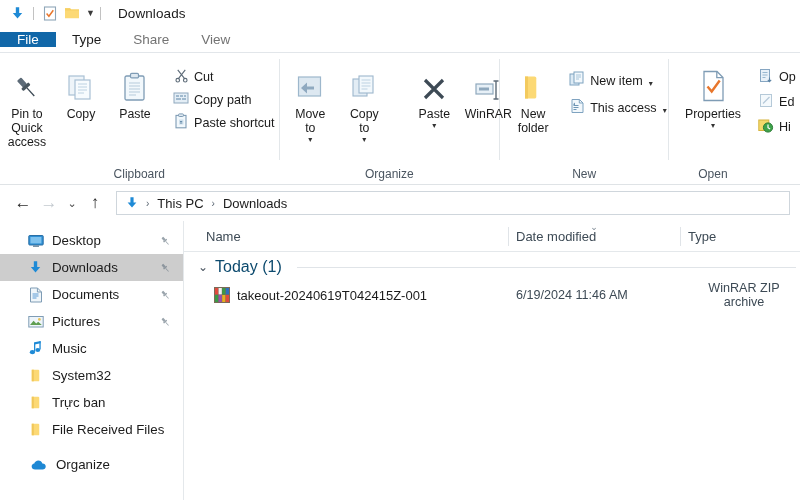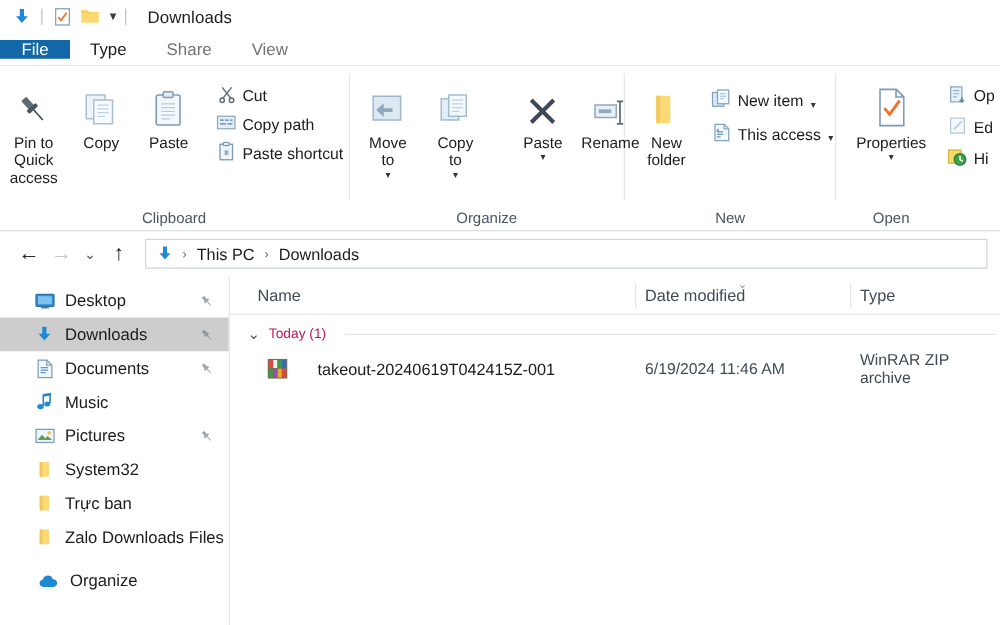--- a/index.html
+++ b/index.html
@@ -116,25 +116,25 @@
   }
   .col {
     font-size:13px; color:#3d4a55; height:31px; display:flex; align-items:center;
     position:relative; padding-left:8px;
   }
   .col .cdiv { position:absolute; left:0; top:6px; bottom:6px; width:1px; background:#e0e4e8; }
   .sortmark { position:absolute; top:1px; left:50%; transform:translateX(-50%); font-size:9px; color:#7d8893; }
 
   .grouphdr { height:30px; display:flex; align-items:center; padding-left:14px; gap:7px; }
   .grouphdr .gchev { font-size:12px; color:#4a5560; }
-  .grouphdr .gtext { font-size:11px; color:#be185d; }
+  .grouphdr .gtext { font-size:16px; color:#0c4a6e; }
   .grouphdr .gline { flex:1; height:1px; background:#e0e4e8; margin-left:8px; margin-right:4px; }
 
   .filerow { height:26px; display:flex; align-items:center; padding-left:14px; }
-  .filerow .fname { display:flex; align-items:center; gap:24px; font-size:13px; color:#1b1b1b; }
+  .filerow .fname { display:flex; align-items:center; gap:7px; font-size:13px; color:#1b1b1b; }
   .filerow .fcell { font-size:12.6px; color:#3d4a55; }
 
   .winrar-ico { width:16px; height:16px; display:block; }
   svg { display:block; }
 </style>
 </head>
 <body>
 
 <div class="window">
 
@@ -292,21 +292,21 @@
           <div class="caret">▾</div>
         </div>
         <div class="bigbtn">
           <div class="bi">
             <svg width="30" height="26" viewBox="0 0 30 26">
                 <rect x="3" y="7" width="17" height="10" fill="#e7f0f7" stroke="#8fa8bd" stroke-width="1.2"></rect>
                 <rect x="6" y="10.5" width="10" height="3" fill="#8fa8bd"></rect>
                 <path d="M23 4v18M20.5 4h5M20.5 22h5" stroke="#5d6b78" stroke-width="1.4" fill="none"></path>
               </svg>
           </div>
-          <div class="bl">Rename</div>
+          <div class="bl">WinRAR</div>
         </div>
       </div>
       <div class="group-label">Organize</div>
     </div>
 
     <div class="group-divider"></div>
 
     <div class="group" style="width:168px;">
       <div class="group-body" style="padding-left:6px;">
         <div class="bigbtn">
@@ -478,53 +478,53 @@
                 <rect x="4.7" y="0.8" width="2.6" height="4" rx="0.5"></rect>
                 <rect x="3.6" y="4.6" width="4.8" height="1.7" rx="0.5"></rect>
                 <rect x="5.6" y="6.2" width="0.8" height="4.8"></rect>
               </g>
             </svg>
         </span>
       </div>
 
       <div class="navitem child">
         <span class="ni">
-          <svg width="14" height="15" viewBox="0 0 14 15">
-              <path d="M5.6 1.2l6-1.1v2.2l-6 1.1z" fill="#1e8ad6"></path>
-              <rect x="5" y="1.4" width="1.3" height="9.3" fill="#1e8ad6"></rect>
-              <rect x="10.4" y="0.3" width="1.3" height="8.2" fill="#1e8ad6"></rect>
-              <ellipse cx="3.4" cy="11.2" rx="2.6" ry="2.1" fill="#1e8ad6"></ellipse>
-              <ellipse cx="8.8" cy="9.1" rx="2.4" ry="2" fill="#1e8ad6"></ellipse>
-            </svg>
-        </span>
-        <span class="nl">Music</span>
-      </div>
-
-      <div class="navitem child">
-        <span class="ni">
           <svg width="16" height="14" viewBox="0 0 16 14">
               <rect x="0.8" y="1.5" width="14.4" height="10.5" fill="#eef5fa" stroke="#7f9cb5" stroke-width="1"></rect>
               <path d="M2 10l3.6-4.2 2.6 2.8 2-1.9 3.6 3.3z" fill="#5f9e52"></path>
               <circle cx="11.4" cy="4.4" r="1.4" fill="#e8c35a"></circle>
             </svg>
         </span>
         <span class="nl">Pictures</span>
         <span class="pin">
           <svg width="11" height="11" viewBox="0 0 12 12">
               <g transform="rotate(-42 6 6)" fill="#9aa4ac">
                 <rect x="4.7" y="0.8" width="2.6" height="4" rx="0.5"></rect>
                 <rect x="3.6" y="4.6" width="4.8" height="1.7" rx="0.5"></rect>
                 <rect x="5.6" y="6.2" width="0.8" height="4.8"></rect>
               </g>
             </svg>
         </span>
       </div>
 
       <div class="navitem child">
         <span class="ni">
+          <svg width="14" height="15" viewBox="0 0 14 15">
+              <path d="M5.6 1.2l6-1.1v2.2l-6 1.1z" fill="#1e8ad6"></path>
+              <rect x="5" y="1.4" width="1.3" height="9.3" fill="#1e8ad6"></rect>
+              <rect x="10.4" y="0.3" width="1.3" height="8.2" fill="#1e8ad6"></rect>
+              <ellipse cx="3.4" cy="11.2" rx="2.6" ry="2.1" fill="#1e8ad6"></ellipse>
+              <ellipse cx="8.8" cy="9.1" rx="2.4" ry="2" fill="#1e8ad6"></ellipse>
+            </svg>
+        </span>
+        <span class="nl">Music</span>
+      </div>
+
+      <div class="navitem child">
+        <span class="ni">
           <svg width="15" height="15" viewBox="0 0 16 16">
               <path d="M4 1.8h7c.6 0 1 .4 1 1v10.4c0 .6-.4 1-1 1H4z" fill="#fcd975"></path>
               <path d="M4 1.8h2.2v12.4H4z" fill="#f0c75a"></path>
             </svg>
         </span>
         <span class="nl">System32</span>
       </div>
 
       <div class="navitem child">
         <span class="ni">
@@ -536,21 +536,21 @@
         <span class="nl">Trực ban</span>
       </div>
 
       <div class="navitem child">
         <span class="ni">
           <svg width="15" height="15" viewBox="0 0 16 16">
               <path d="M4 1.8h7c.6 0 1 .4 1 1v10.4c0 .6-.4 1-1 1H4z" fill="#fcd975"></path>
               <path d="M4 1.8h2.2v12.4H4z" fill="#f0c75a"></path>
             </svg>
         </span>
-        <span class="nl">Zalo Downloads Files</span>
+        <span class="nl">File Received Files</span>
       </div>
 
       <div class="navitem root" style="margin-top:8px;">
         <span class="ni">
           <svg width="17" height="12" viewBox="0 0 18 12">
               <path d="M4.3 10.8C2.2 10.8.7 9.4.7 7.6c0-1.6 1.2-2.9 2.8-3.1C4 2.6 5.7 1.2 7.8 1.2c2 0 3.7 1.3 4.2 3.1h.3c1.8 0 3.3 1.4 3.3 3.2s-1.5 3.3-3.3 3.3z" fill="#1e88d4"></path>
             </svg>
         </span>
         <span class="nl">Organize</span>
       </div>
@@ -591,18 +591,18 @@
               <rect x="11.8" y="1" width="3.2" height="6.4" fill="#2f6fbf"></rect>
               <rect x="1" y="8" width="3.2" height="7" fill="#3b9a46"></rect>
               <rect x="4.6" y="8" width="3.2" height="7" fill="#9a4fae"></rect>
               <rect x="8.2" y="8" width="3.2" height="7" fill="#e8b020"></rect>
               <rect x="11.8" y="8" width="3.2" height="7" fill="#e04a3e"></rect>
             </svg>
           </span>
           <span>takeout-20240619T042415Z-001</span>
         </div>
         <div class="fcell" style="width:172px;padding-left:8px;">6/19/2024 11:46 AM</div>
-        <div class="fcell" style="flex:1;padding-left:8px;">WinRAR ZIP archive</div>
+        <div class="fcell" style="flex:1;padding-left:8px;text-align:center;">WinRAR ZIP archive</div>
       </div>
 
     </div>
   </div>
 </div>
 
 </body></html>

